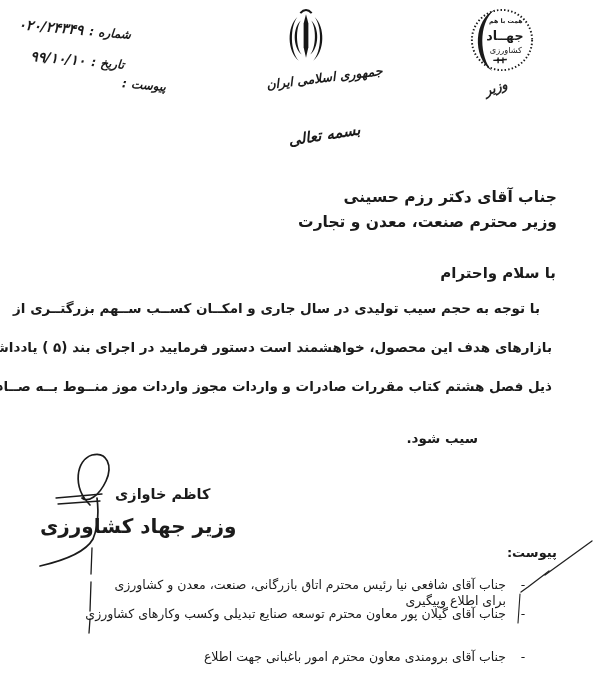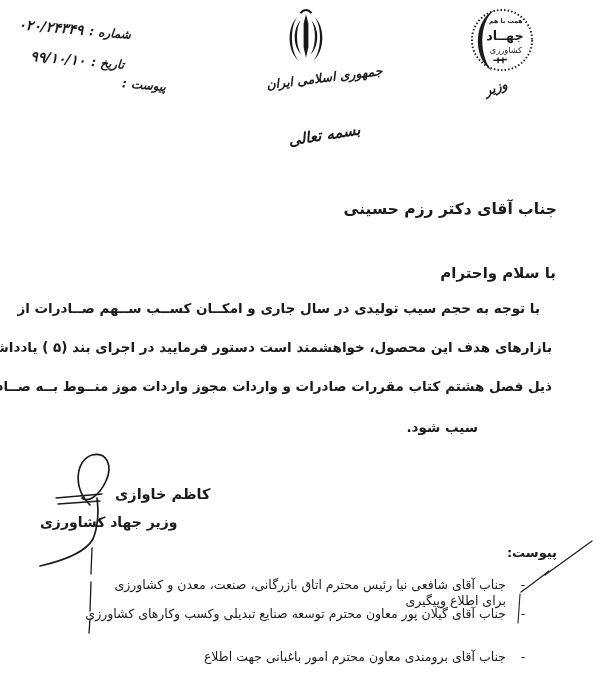--- a/index.html
+++ b/index.html
@@ -17,21 +17,21 @@
   .emblem-caption{font-size:12.5px;font-weight:bold;font-style:italic;
     transform:rotate(-7deg);white-space:nowrap;}
   .bismillah{font-size:15px;font-weight:bold;font-style:italic;
     transform:rotate(-9deg);white-space:nowrap;}
   .recipient-line{right:51px;font-size:15.5px;font-weight:bold;white-space:nowrap;}
   .salutation{right:52px;font-size:15px;font-weight:bold;}
   .body-line{left:52px;right:56px;font-size:13.5px;font-weight:600;
     text-align:justify;text-align-last:justify;white-space:nowrap;}
   .body-last{font-size:13.5px;font-weight:600;white-space:nowrap;}
   .sig-name{font-size:14.5px;font-weight:bold;white-space:nowrap;}
-  .sig-title{font-size:14px;font-weight:bold;white-space:nowrap;}
+  .sig-title{font-size:20px;font-weight:bold;white-space:nowrap;}
   .cc-label{font-size:13px;font-weight:600;}
   .cc-row{display:flex;gap:12px;direction:rtl;align-items:flex-start;
     font-size:12.5px;font-weight:500;white-space:nowrap;}
   .cc-dash{width:10px;text-align:center;}
   .minister-hand{font-size:13px;font-style:italic;font-weight:bold;
     transform:rotate(-20deg);letter-spacing:1px;color:#222;}
   svg{display:block;}
 </style>
 </head>
 <body>
@@ -69,28 +69,29 @@
       <text x="39" y="17" font-size="6.5" text-anchor="middle" fill="#1b1b1b" font-weight="bold">همت با هم</text>
       <text x="38" y="35" font-size="13" text-anchor="middle" fill="#1b1b1b" font-weight="bold">جهــاد</text>
       <text x="39" y="48" font-size="8.5" text-anchor="middle" fill="#1b1b1b">کشاورزی</text>
       <path d="M26 56 L40 55 M31 53 L31 59 M36 53 L36 59" stroke="#1b1b1b" stroke-width="1.4"></path>
     </svg>
   </div>
   <div class="abs minister-hand" style="top:80px;left:484px;">وزیر</div>
 
   <div class="abs bismillah" style="top:126px;left:288px;">بسمه تعالی</div>
 
-  <div class="abs recipient-line" style="top:200px;">جناب آقای دکتر رزم حسینی</div>
+  <div class="abs recipient-line" style="top:188px;">جناب آقای دکتر رزم حسینی</div>
+  <div class="abs recipient-line" style="top:213px;">وزیر محترم صنعت، معدن و تجارت</div>
 
   <div class="abs salutation" style="top:264px;">با سلام واحترام</div>
 
-  <div class="abs body-line" style="top:300px;padding-right:12px;">با توجه به حجم سیب تولیدی در سال جاری و امکــان کســب ســهم صــادرات از</div>
+  <div class="abs body-line" style="top:300px;padding-right:12px;">با توجه به حجم سیب تولیدی در سال جاری و امکــان کســب ســهم بزرگتــری از</div>
   <div class="abs body-line" style="top:339px;">بازارهای هدف این محصول، خواهشمند است دستور فرمایید در اجرای بند (۵ ) یادداشــت</div>
   <div class="abs body-line" style="top:378px;">ذیل فصل هشتم کتاب مقررات صادرات و واردات مجوز واردات موز منــوط بــه صــادرات</div>
-  <div class="abs body-last" style="top:419px;right:130px;">سیب شود.</div>
+  <div class="abs body-last" style="top:430px;right:130px;">سیب شود.</div>
 
   <div class="abs" style="top:445px;left:30px;">
     <svg width="210" height="200" viewBox="0 0 210 200" fill="none" stroke="#1b1b1b" stroke-width="1.7" stroke-linecap="round">
       <path d="M60 60 C42 42 46 15 62 10 C77 6 83 21 76 36 C69 51 58 58 52 53"></path>
       <path d="M26 53 L72 49 M28 59 L70 56" stroke-width="1.3"></path>
       <path d="M67 53 C69 69 68 82 63 94 C55 108 32 116 10 121"></path>
       <path d="M62 103 L61 129 M61 137 L60 166 M60 174 L59 188" stroke-width="1.3"></path>
     </svg>
   </div>
 

